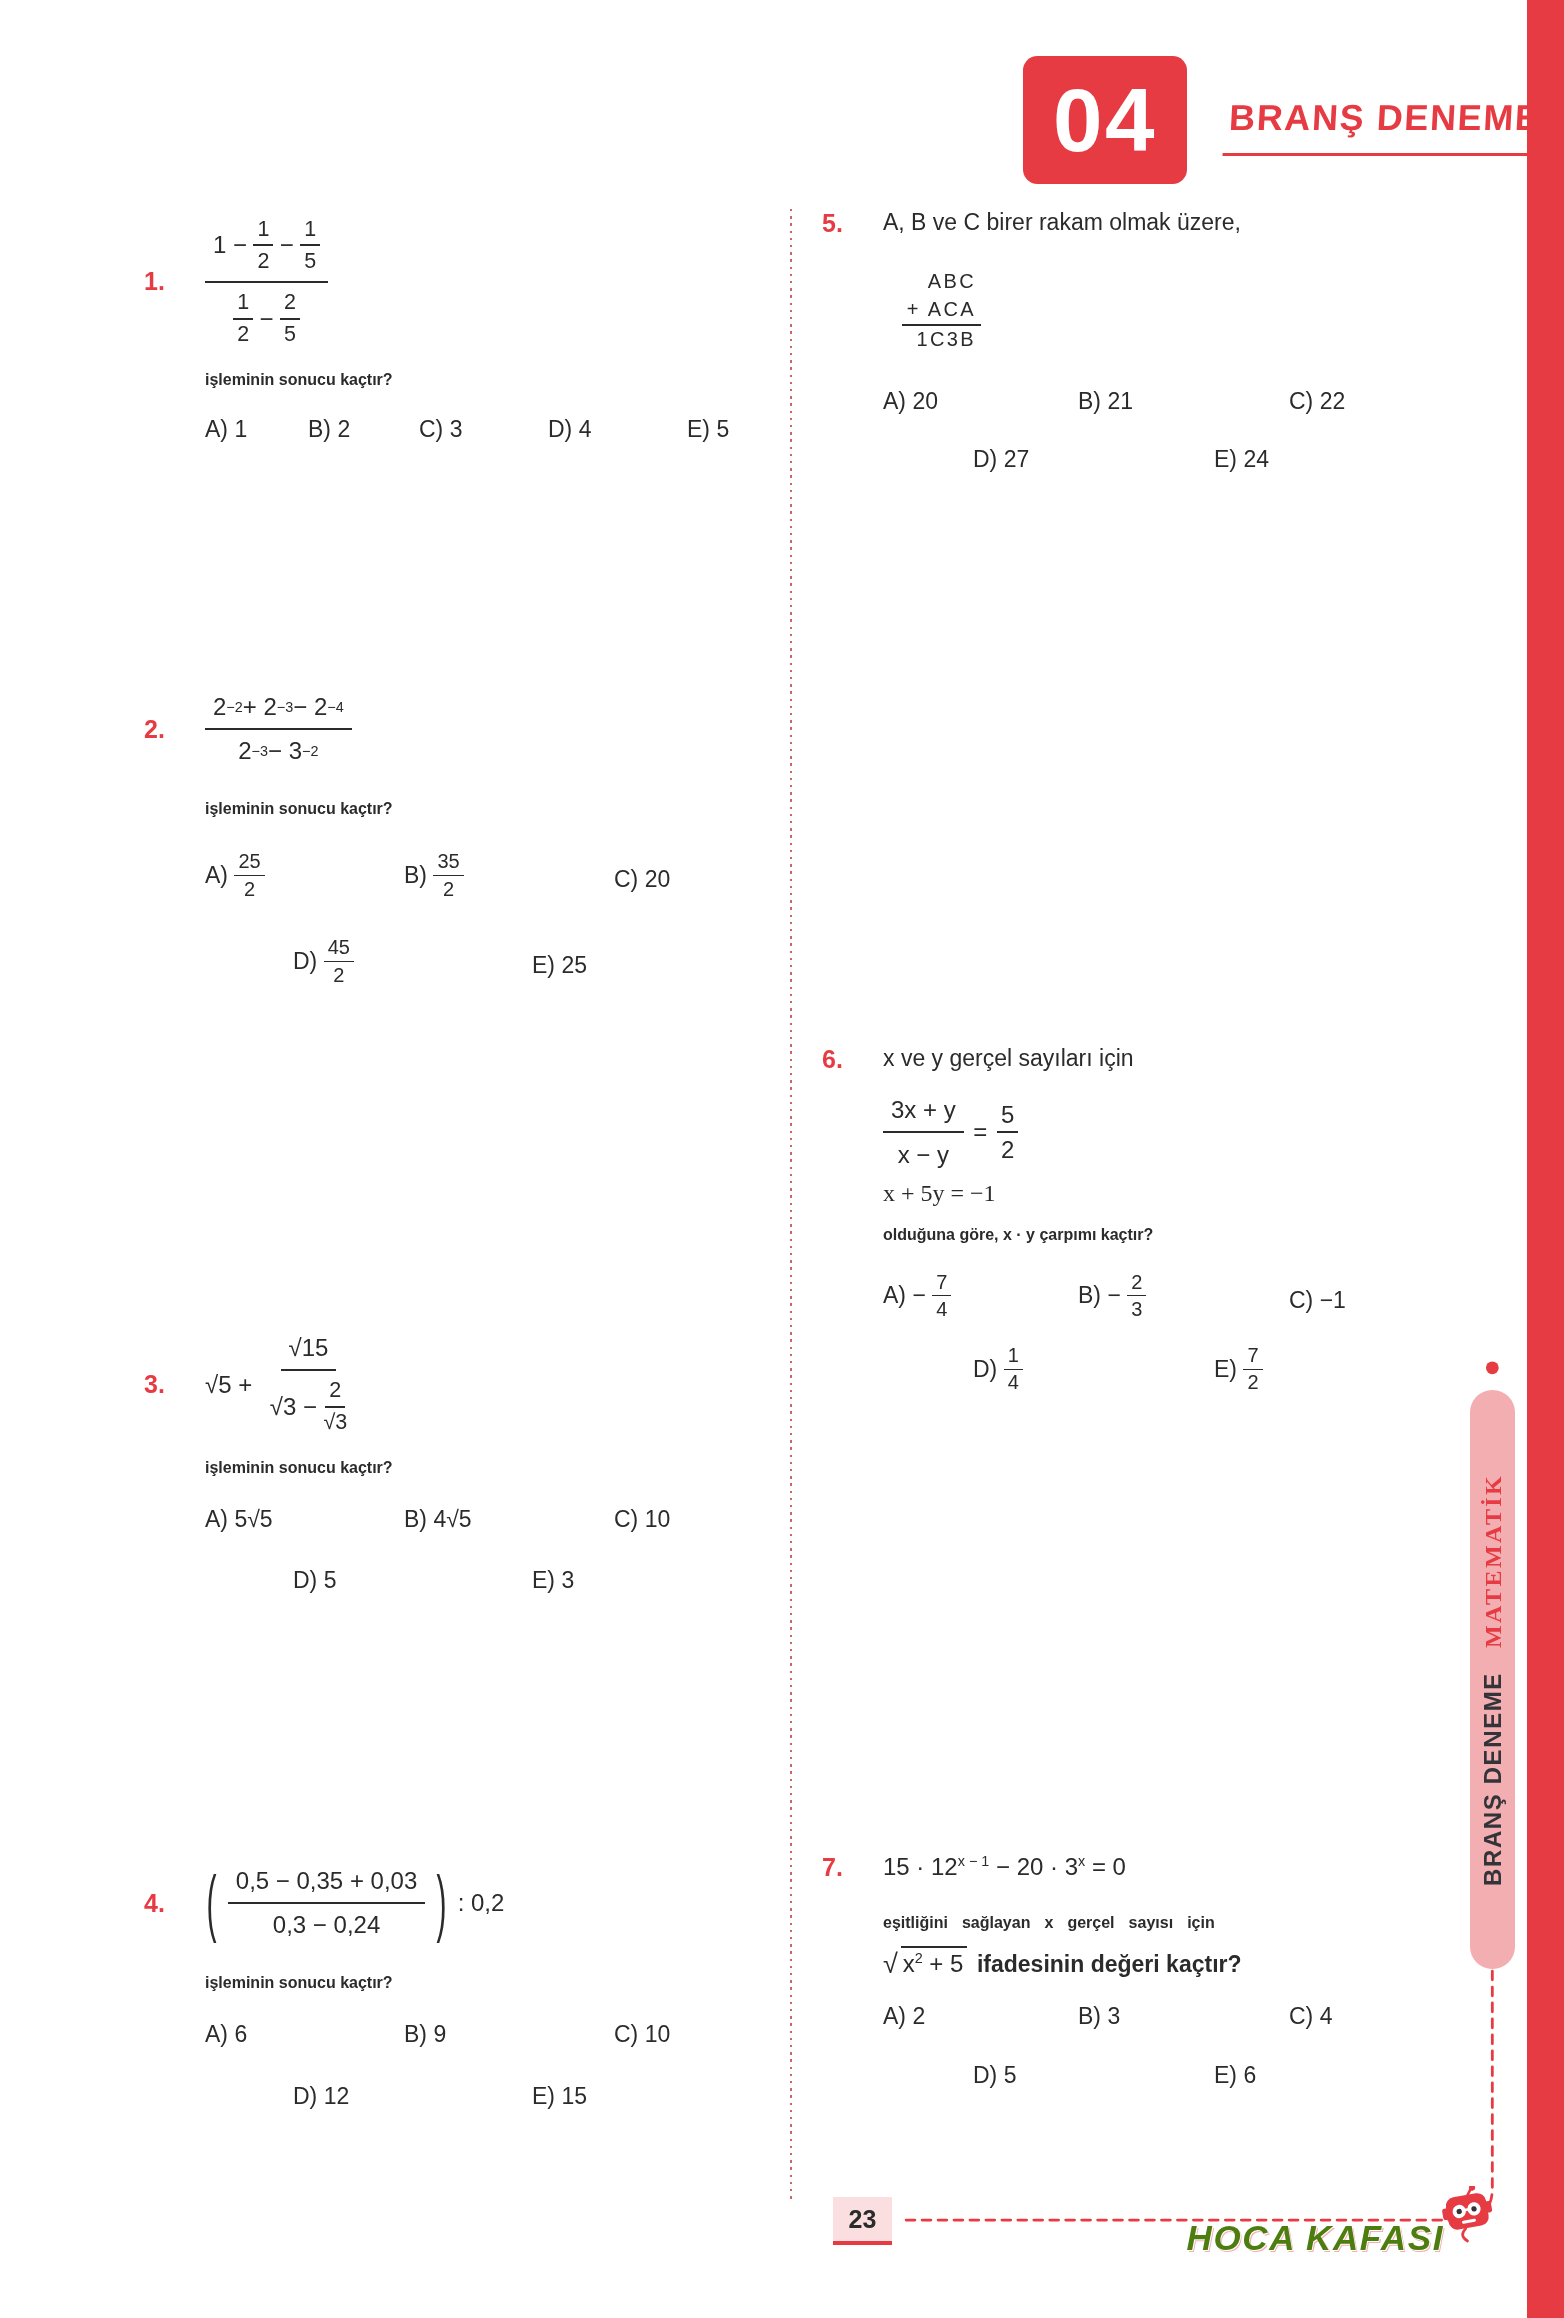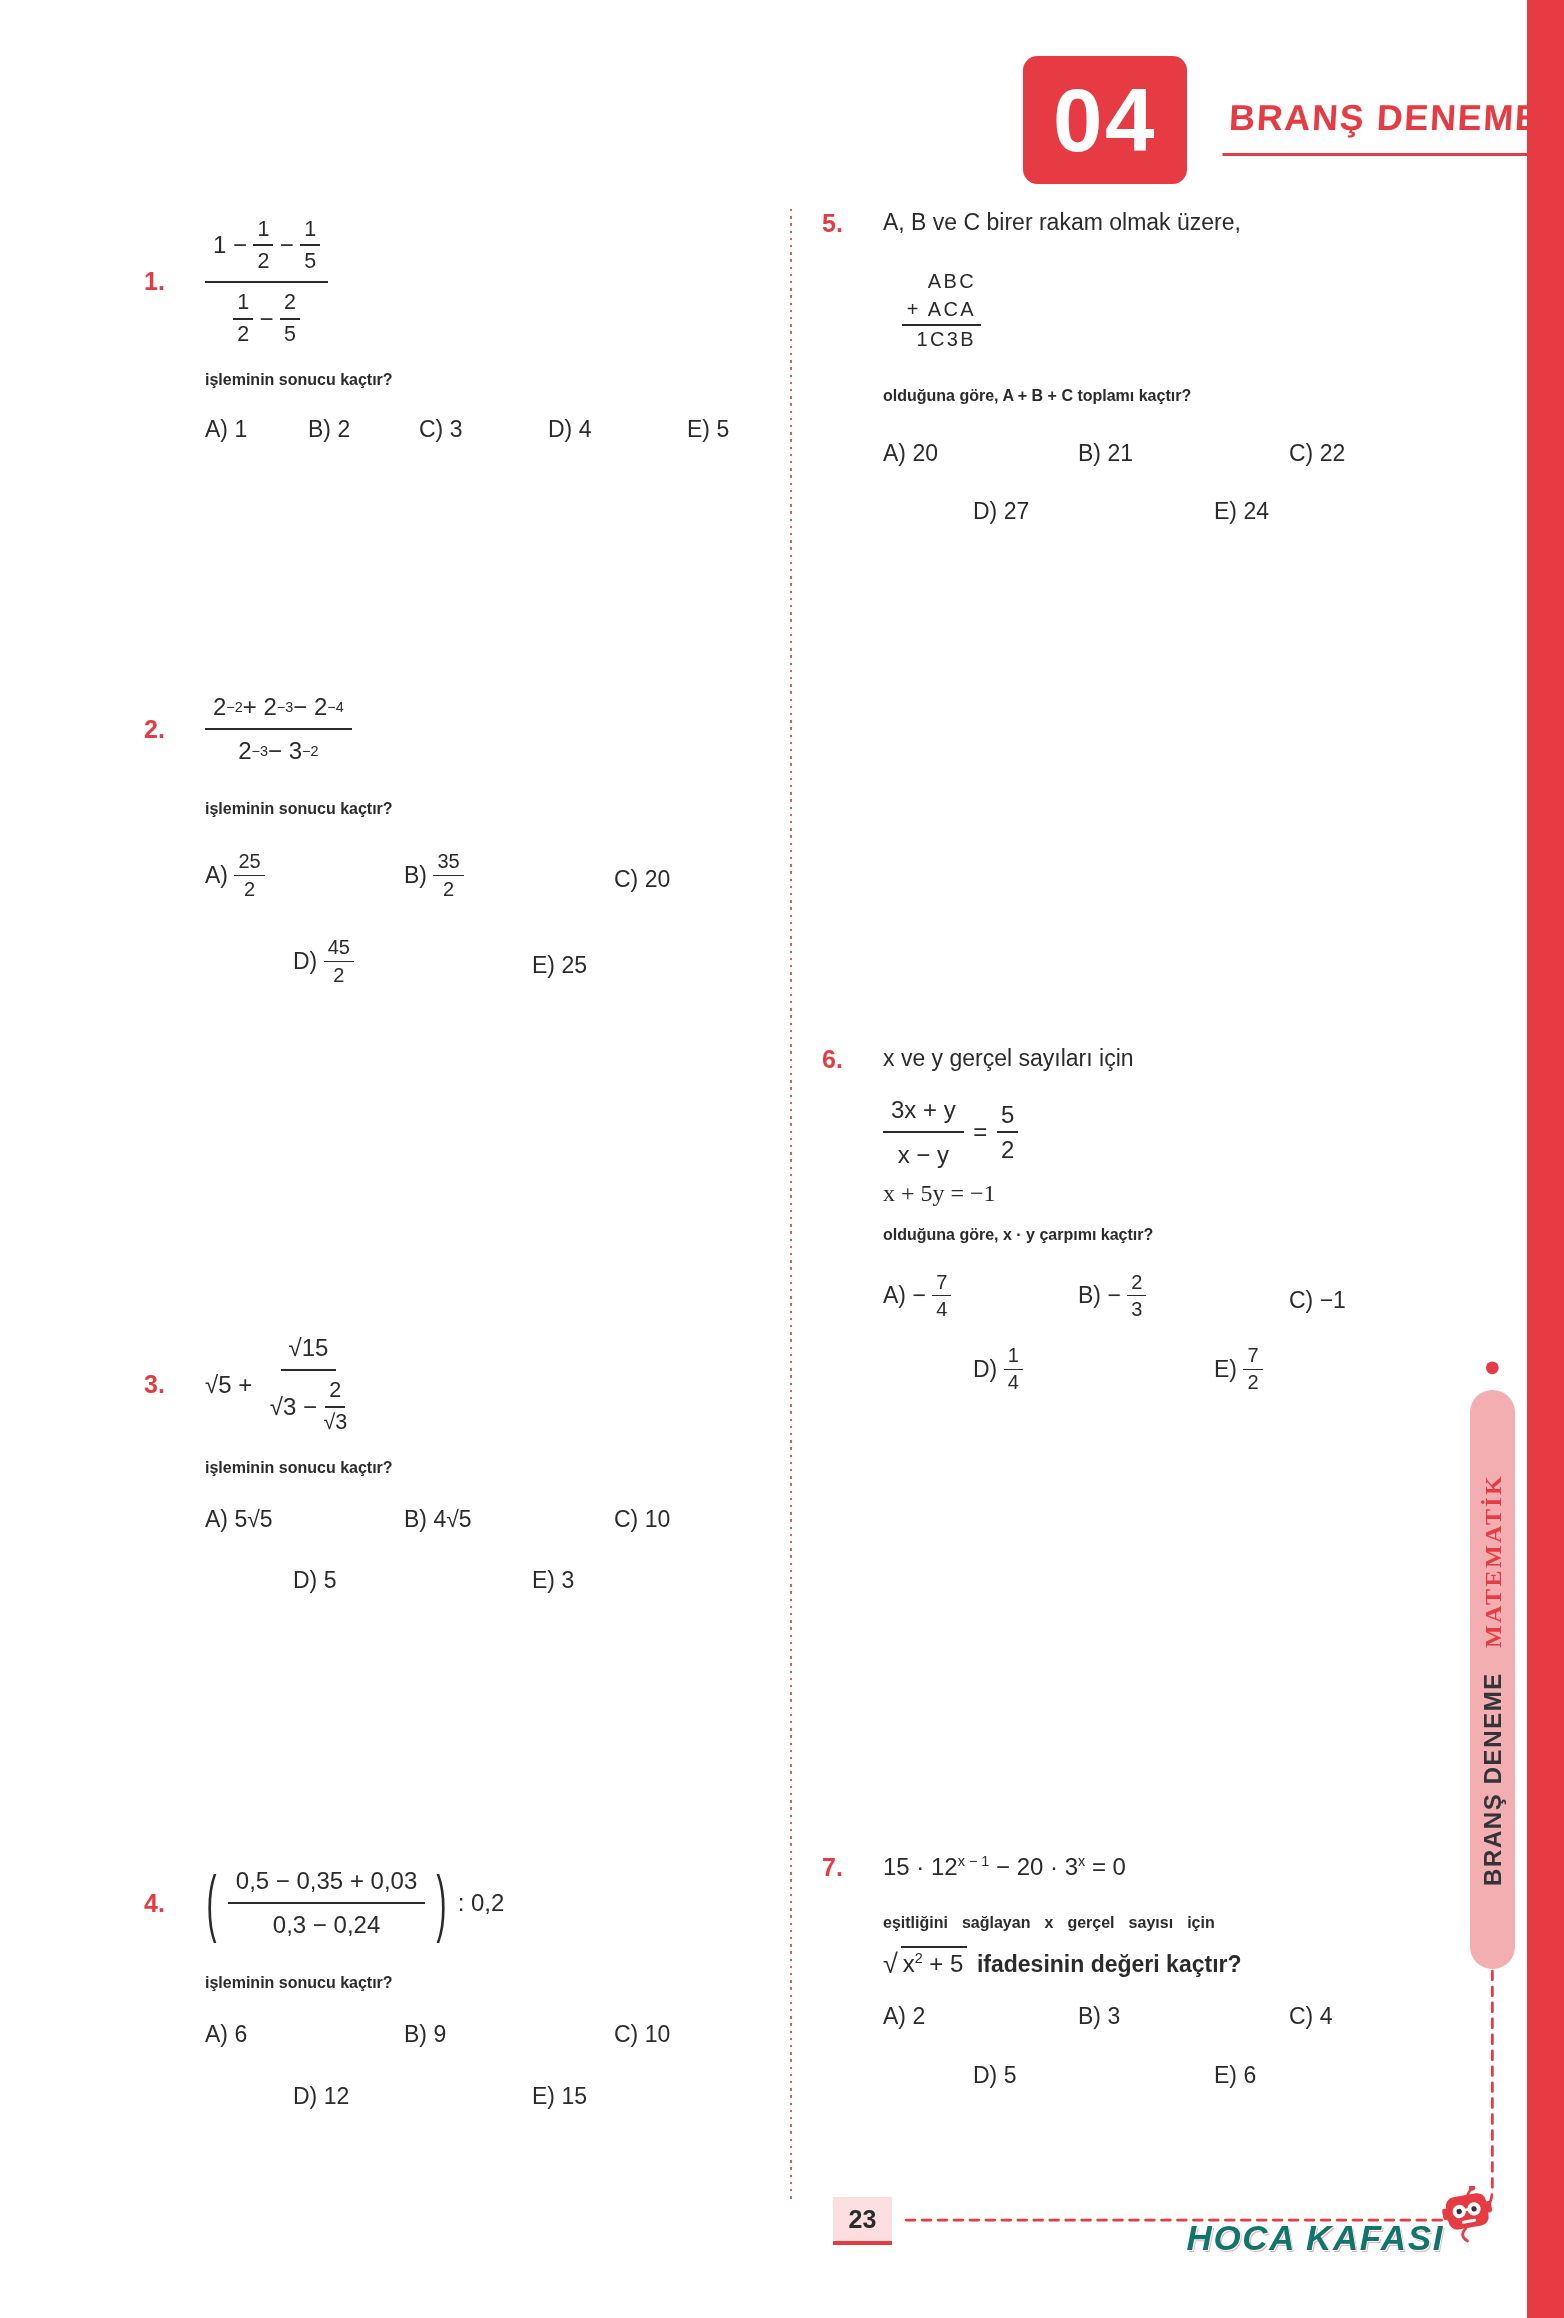--- a/index.html
+++ b/index.html
@@ -80,21 +80,21 @@
 
   
   .decor-svg { position:absolute; left:0; top:0; width:1565px; height:2319px; pointer-events:none; }
   .page-num {
     position:absolute; left:833px; top:2197px; width:59px; height:48px;
     background:#fbdfe0; border-bottom:4.8px solid #e73b43; display:flex; align-items:center; justify-content:center;
     font-size:25px; font-weight:bold; color:#2b2b2b;
   }
   .brand {
     position:absolute; left:1157px; top:2218px; width:287px; text-align:right;
-    color:#0f766e; font-size:35px; font-weight:bold; font-style:italic; letter-spacing:1.6px;
+    color:#4d7c0f; font-size:35px; font-weight:bold; font-style:italic; letter-spacing:1.6px;
     text-shadow:0.8px 0.8px 0 #fff, 1.6px 1.6px 0 #f3aeb1;
   }
   .mascot { position:absolute; left:1441px; top:2186px; width:53px; height:57px; }
 </style>
 </head>
 <body>
 
 <div class="page">
 
   <div class="edge-strip"></div>
@@ -304,21 +304,20 @@
     <div class="qtop start">
       <span class="qnum">5.</span>
       <span class="introline">A, B ve C birer rakam olmak üzere,</span>
     </div>
     <div class="qindent">
       <div class="addition">
         <div class="row">ABC</div>
         <div class="row op-row">+ ACA</div>
         <div class="row">1C3B</div>
       </div>
-      <div class="prompt" style="margin-top:34px;">olduğuna göre, A + B + C toplamı kaçtır?</div>
       <div class="opts" style="margin-top:35px;">
         <span class="opt" style="left:0">
             <span>A) 20</span>
           </span>
         <span class="opt" style="left:195px">
             <span>B) 21</span>
           </span>
         <span class="opt" style="left:406px">
             <span>C) 22</span>
           </span>

